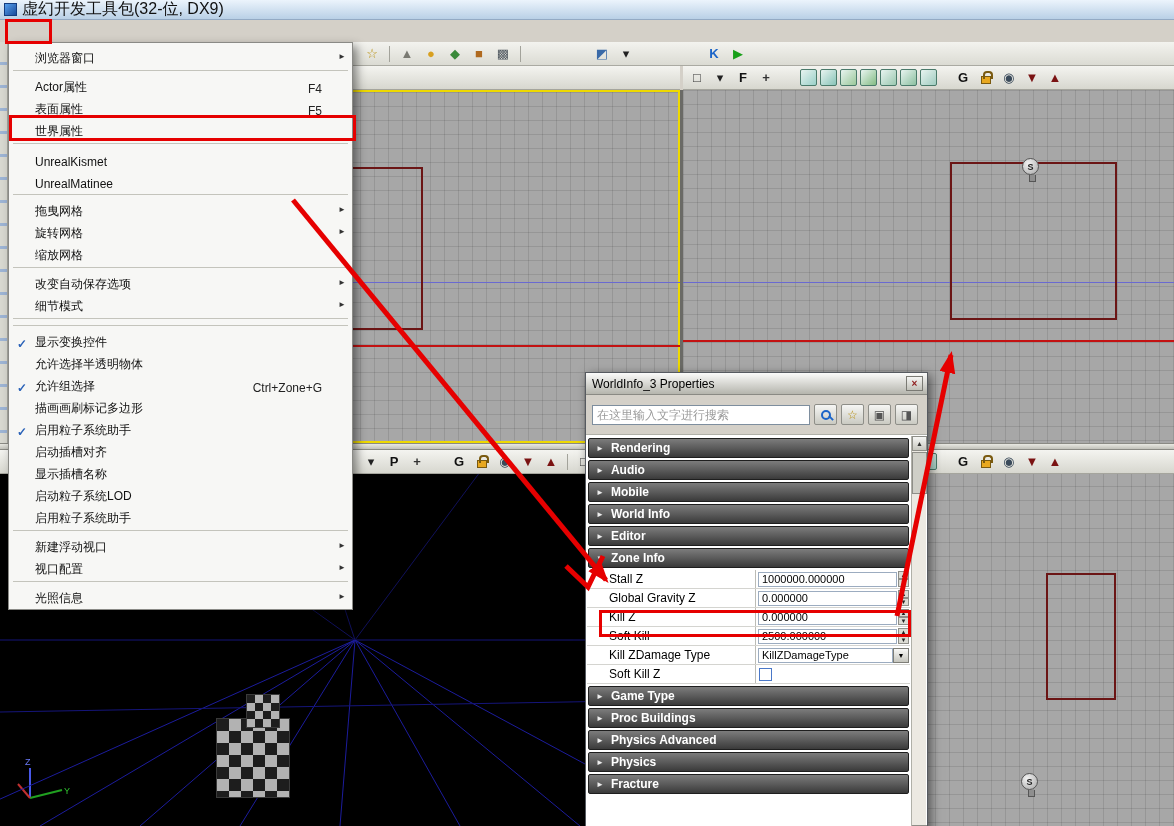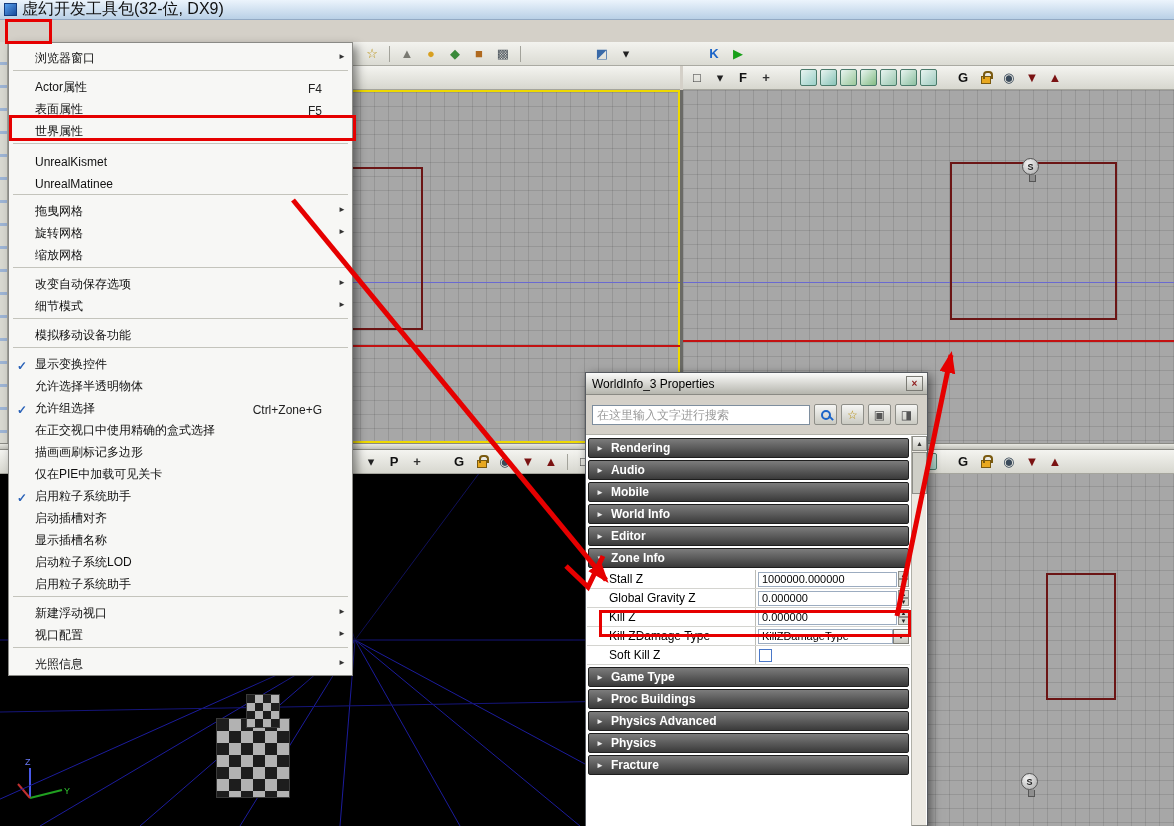--- a/index.html
+++ b/index.html
@@ -323,49 +323,37 @@
         <span class="vm-check"></span>
         <span class="vm-label">改变自动保存选项</span>
         <span class="vm-arrow">►</span>
       </div>
       <div class="vm-item">
         <span class="vm-check"></span>
         <span class="vm-label">细节模式</span>
         <span class="vm-arrow">►</span>
       </div>
       <div class="vm-sep"></div>
-      <div class="vm-item">
-        <span class="vm-check"></span>
-        <span class="vm-label">模拟移动设备功能</span>
-      </div>
       <div class="vm-sep"></div>
       <div class="vm-item">
         <span class="vm-check">✓</span>
         <span class="vm-label">显示变换控件</span>
       </div>
       <div class="vm-item">
         <span class="vm-check"></span>
         <span class="vm-label">允许选择半透明物体</span>
       </div>
       <div class="vm-item">
         <span class="vm-check">✓</span>
         <span class="vm-label">允许组选择</span>
         <span class="vm-short">Ctrl+Zone+G</span>
       </div>
       <div class="vm-item">
         <span class="vm-check"></span>
-        <span class="vm-label">在正交视口中使用精确的盒式选择</span>
-      </div>
-      <div class="vm-item">
-        <span class="vm-check"></span>
         <span class="vm-label">描画画刷标记多边形</span>
-      </div>
-      <div class="vm-item">
-        <span class="vm-check"></span>
-        <span class="vm-label">仅在PIE中加载可见关卡</span>
       </div>
       <div class="vm-item">
         <span class="vm-check">✓</span>
         <span class="vm-label">启用粒子系统助手</span>
       </div>
       <div class="vm-item">
         <span class="vm-check"></span>
         <span class="vm-label">启动插槽对齐</span>
       </div>
       <div class="vm-item">
@@ -455,20 +443,30 @@
             <span class="pspin">
               <i>▲</i>
               <i>▼</i>
             </span>
           </span>
         </div>
         <div class="prow hl">
           <span class="pname">Kill Z</span>
           <span class="pval">
             <span class="pvtext">0.000000</span>
+            <span class="pspin">
+              <i>▲</i>
+              <i>▼</i>
+            </span>
+          </span>
+        </div>
+        <div class="prow">
+          <span class="pname">Soft Kill</span>
+          <span class="pval">
+            <span class="pvtext">2500.000000</span>
             <span class="pspin">
               <i>▲</i>
               <i>▼</i>
             </span>
           </span>
         </div>
         <div class="prow">
           <span class="pname">Kill ZDamage Type</span>
           <span class="pval">
             <span class="pvtext">KillZDamageType</span>

